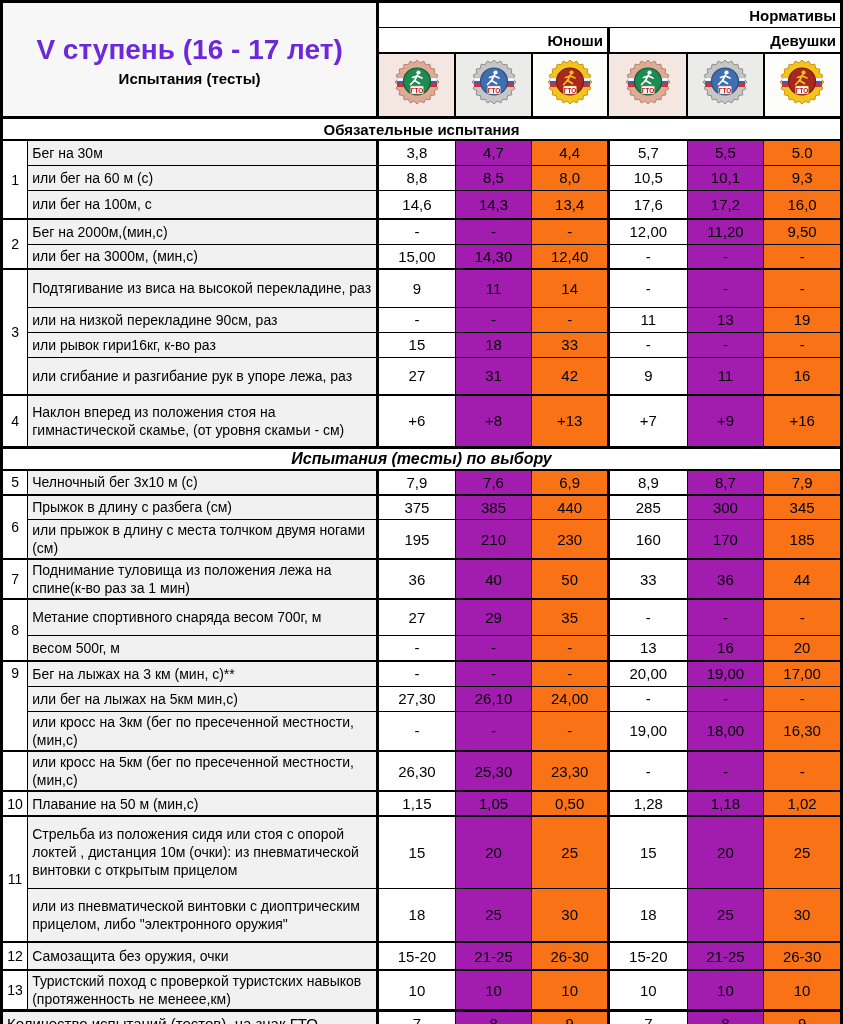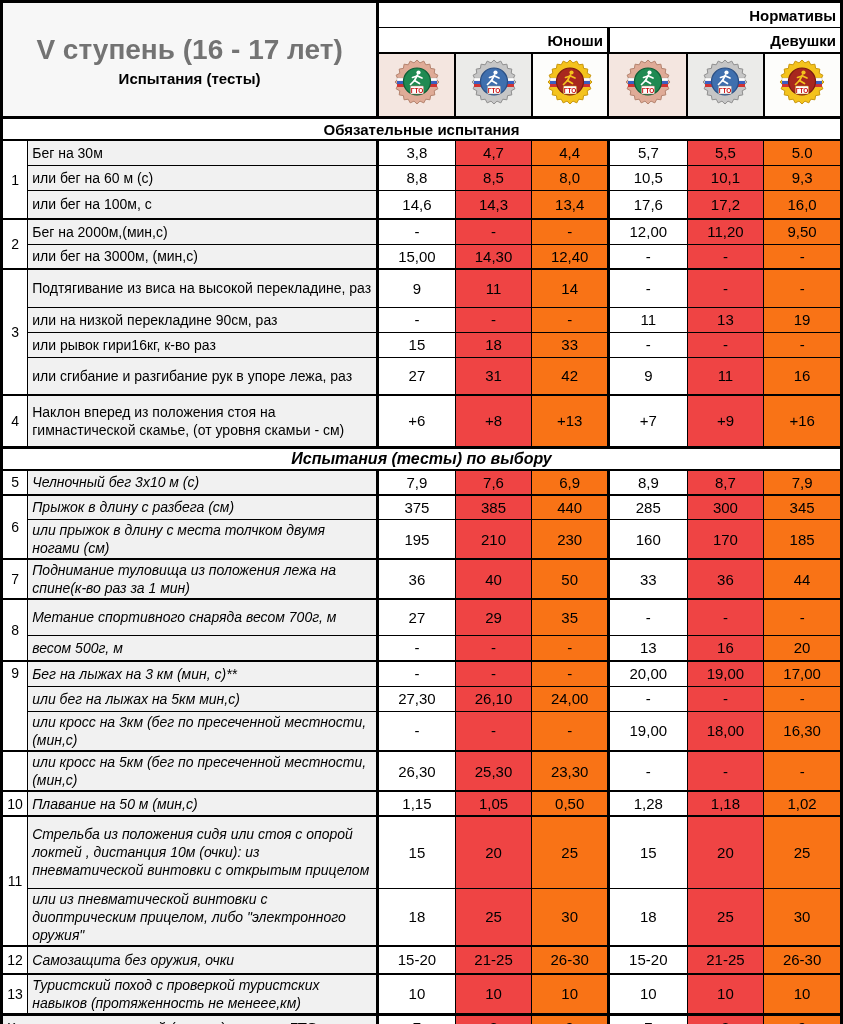--- a/index.html
+++ b/index.html
@@ -3,34 +3,34 @@
 <meta charset="utf-8">
 <style>
   html,body{margin:0;padding:0;background:#fff;width:843px;}
   body{font-family:"Liberation Sans","DejaVu Sans",sans-serif;color:#000;}
   .page{width:843px;height:1024px;overflow:hidden;background:#fff;}
   table{border-collapse:collapse;table-layout:fixed;width:843px;border:3px solid #000;}
   td{border:1px solid #000;padding:0 4px;vertical-align:middle;overflow:hidden;}
   
   td.numcol{background:#fff;text-align:center;font-size:14px;padding:0 1px;}
   td.desc{background:#f1f1f1;font-size:14px;line-height:18px;padding:1px 4px;}
-  td.desc.it{font-style:italic;}
+  td.desc.it{}
   td.v{text-align:center;font-size:15px;}
   td.v0,td.v3{background:#ffffff;}
-  td.v1,td.v4{background:#ef4444;}
+  td.v1,td.v4{background:#a21caf;}
   td.v2,td.v5{background:#f97316;}
   
   td.vstart{border-left:3px solid #000;}
   td.gsep{border-left:3px solid #000;}
   tr.grp > td{border-top-width:2px;}
   tr.secrow > td{border-top:3px solid #000;border-bottom:2px solid #000;}
   tr.footrow > td{border-top:3px solid #000;}
   
   td.titlecell{background:#f7f7f7;text-align:center;vertical-align:middle;border-right:3px solid #000;}
-  .main-title{color:#737373;font-weight:bold;font-size:28px;line-height:32px;margin-top:2px;}
+  .main-title{color:#6d28d9;font-weight:bold;font-size:28px;line-height:32px;margin-top:2px;}
   .sub-title{font-weight:bold;font-size:15px;margin-top:4px;}
   td.hdr{background:#ffffff;text-align:right;font-weight:bold;font-size:15px;height:24px;}
   td.badgecell{height:62px;text-align:center;vertical-align:middle;border-width:2px;padding:0;}
   td.badge-bronze{background:#f4e6e0;}
   td.badge-silver{background:#ebebe9;}
   td.badge-gold{background:#fdfdfb;}
   
   td.sechdr{background:#ffffff;text-align:center;font-weight:bold;font-size:15px;height:20px;}
   td.sechdr.it{font-style:italic;font-size:16px;}
   td.footlbl{background:#f1f1f1;font-size:15px;}

